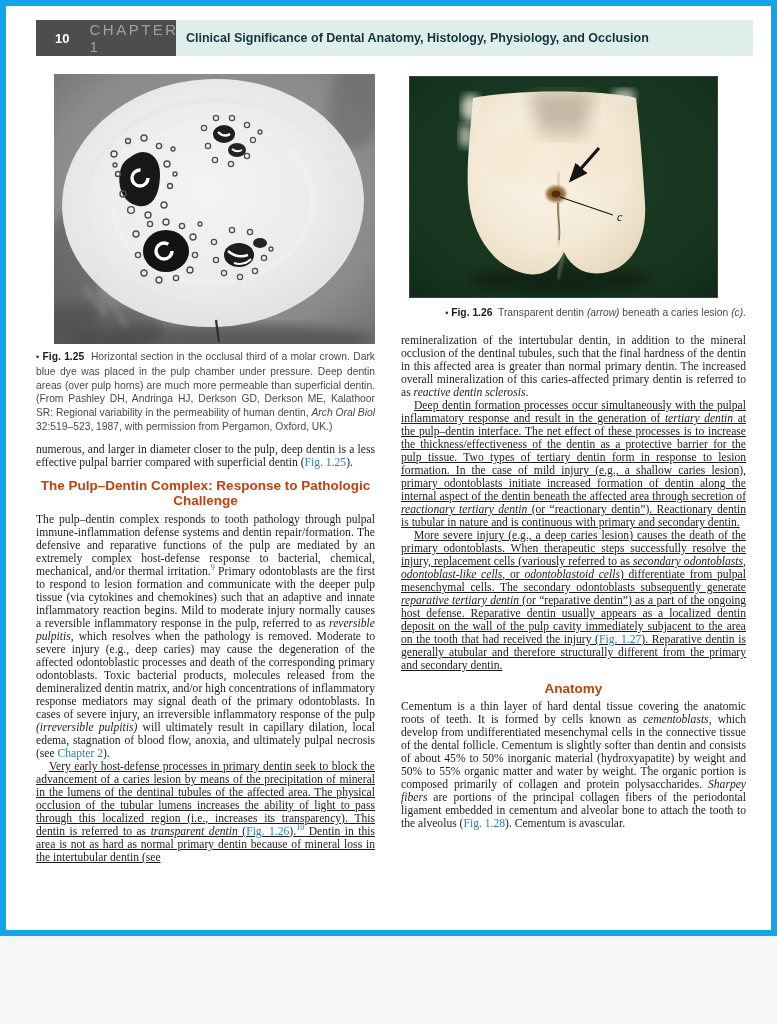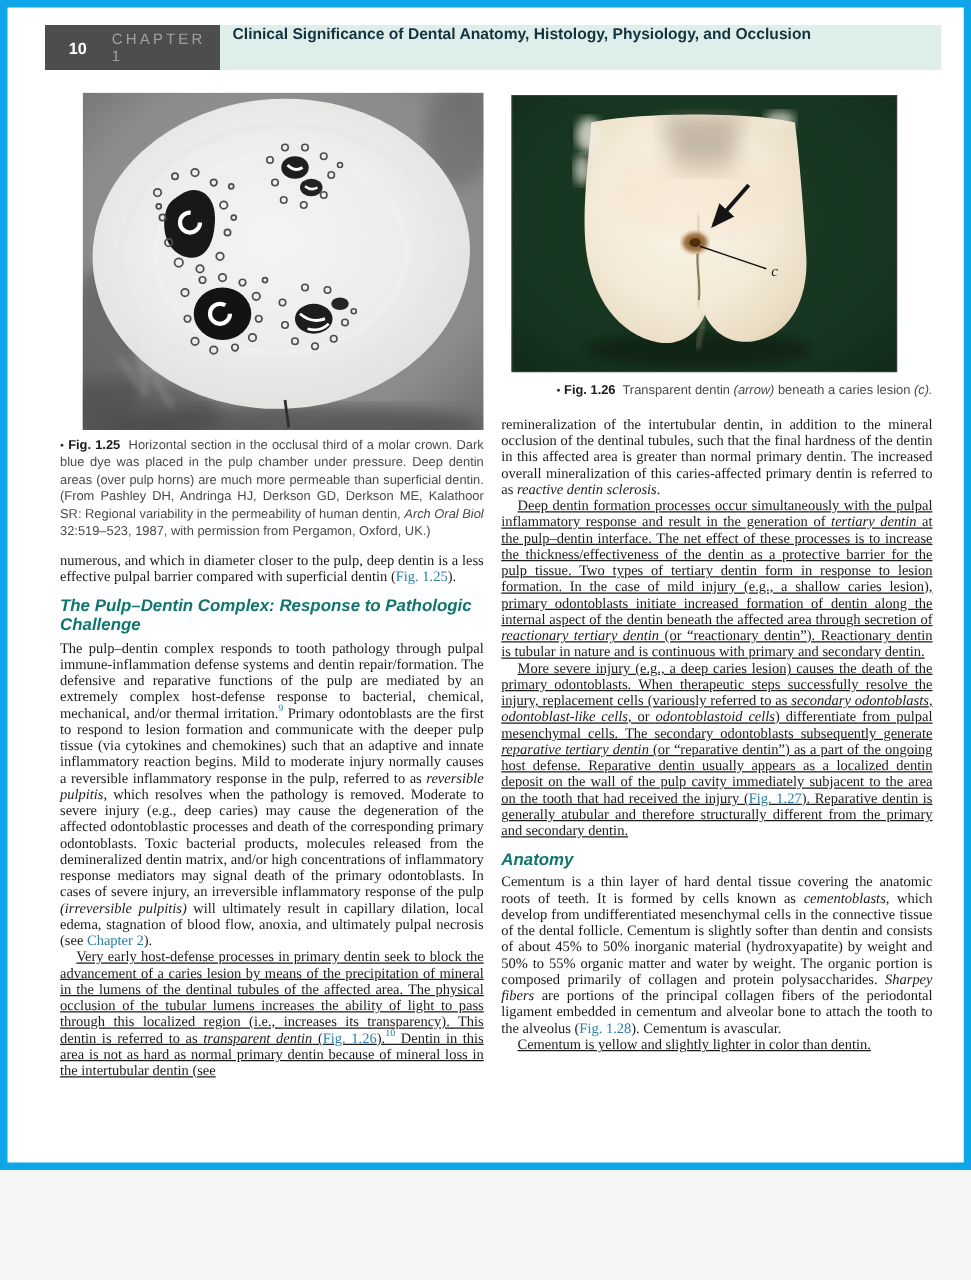--- a/index.html
+++ b/index.html
@@ -5,32 +5,32 @@
   html,body{margin:0;padding:0;background:#f6f6f6;}
   .page{
     position:relative; width:777px; height:936px; margin:0 auto;
     background:#ffffff; border:6px solid #0ea5e9; box-sizing:border-box;
     overflow:hidden; font-family:"Liberation Serif", serif; color:#1c1c1c;
   }
   
   .chapter-bar{position:absolute; left:30px; top:14px; width:717px; height:36px; display:flex; font-family:"Liberation Sans", sans-serif;}
   .chapter-bar .dark{width:140px; background:#4d4d4f; display:flex; align-items:center; flex:0 0 auto;}
   .page-num{color:#ffffff; font-weight:bold; font-size:13px; margin-left:19px;}
-  .chapter-label{color:#a0a0a2; font-size:12px; letter-spacing:2.5px; margin-left:20px;}
-  .chapter-bar .mint{flex:1; background:#ddeeeb; display:flex; align-items:flex-start;}
+  .chapter-label{color:#a0a0a2; font-size:15px; letter-spacing:2.5px; margin-left:20px;}
+  .chapter-bar .mint{flex:1; background:#ddeeeb; display:flex; align-items:center;}
   .chapter-title{color:#15333e; font-weight:bold; font-size:12.5px; margin-left:10px;}
   
   .col{position:absolute; font-size:11.6px; line-height:13px; text-align:justify;}
-  .col-left{left:42px; top:68px; width:339px;}
+  .col-left{left:30px; top:68px; width:339px;}
   .col-right{left:395px; top:70px; width:345px;}
   .para{margin:0;}
   .para.indent{text-indent:13px;text-decoration:underline;}
   .h-teal{
-    font-family:"Liberation Sans", sans-serif; font-weight:bold; font-style:italic;
-    color:#0f766e; font-size:13.5px; line-height:15.5px; margin:9px 0 4px; text-align:left;
+    font-family:"Liberation Sans", sans-serif; font-weight:bold; 
+    color:#c2410c; font-size:13.5px; line-height:15.5px; margin:9px 0 4px; text-align:center;
   }
   .run-i{font-style:italic;}
   .run-link{color:#2d7fa6;}
   sup.run-sup{color:#2d7fa6; font-size:8px; line-height:0;}
   .fig-img{display:block; overflow:hidden;}
   .fig125-img{margin-left:18px; width:321px; height:270px;}
   .fig126-img{margin-left:8px; width:309px; height:222px;}
   .caption{
     font-family:"Liberation Sans", sans-serif; font-size:10.3px; line-height:13.8px;
     color:#47494b; text-align:justify; margin-top:6px;
@@ -179,21 +179,21 @@
         </g>
 
         <path d="M30,212 l20,30 M42,198 l10,42 M58,230 l14,22" stroke="#cdcdcd" stroke-width="1.4" opacity="0.7" filter="url(#blur3)"></path>
         <path d="M162,246 l3,22" stroke="#2e2e2e" stroke-width="2.2"></path>
       </svg>
     </div>
 
     <div class="caption"><span class="cap-bullet">•</span> <span class="cap-label">Fig. 1.25</span>&nbsp; <span><span>Horizontal section in the occlusal third of a molar crown. Dark blue dye was placed in the pulp chamber under pressure. Deep dentin areas (over pulp horns) are much more permeable than superficial dentin. (From Pashley DH, Andringa HJ, Derkson GD, Derkson ME, Kalathoor SR: Regional variability in the permeability of human dentin, </span><span class="run-i">Arch Oral Biol</span><span> 32:519–523, 1987, with permission from Pergamon, Oxford, UK.)</span></span></div>
 
     <div class="body-after-fig">
-      <p class="para"><span>numerous, and which in diameter closer to the pulp, deep dentin is a less effective pulpal barrier compared with superficial dentin (</span><span class="run-link">Fig. 1.25</span><span>).</span></p>
+      <p class="para"><span>numerous, and larger in diameter closer to the pulp, deep dentin is a less effective pulpal barrier compared with superficial dentin (</span><span class="run-link">Fig. 1.25</span><span>).</span></p>
       <h3 class="h-teal">The Pulp–Dentin Complex: Response to Pathologic Challenge</h3>
       <p class="para"><span>The pulp–dentin complex responds to tooth pathology through pulpal immune-inflammation defense systems and dentin repair/formation. The defensive and reparative functions of the pulp are mediated by an extremely complex host-defense response to bacterial, chemical, mechanical, and/or thermal irritation.</span><sup class="run-sup">9</sup><span> Primary odontoblasts are the first to respond to lesion formation and communicate with the deeper pulp tissue (via cytokines and chemokines) such that an adaptive and innate inflammatory reaction begins. Mild to moderate injury normally causes a reversible inflammatory response in the pulp, referred to as </span><span class="run-i">reversible pulpitis</span><span>, which resolves when the pathology is removed. Moderate to severe injury (e.g., deep caries) may cause the degeneration of the affected odontoblastic processes and death of the corresponding primary odontoblasts. Toxic bacterial products, molecules released from the demineralized dentin matrix, and/or high concentrations of inflammatory response mediators may signal death of the primary odontoblasts. In cases of severe injury, an irreversible inflammatory response of the pulp </span><span class="run-i">(irreversible pulpitis)</span><span> will ultimately result in capillary dilation, local edema, stagnation of blood flow, anoxia, and ultimately pulpal necrosis (see </span><span class="run-link">Chapter 2</span><span>).</span></p>
       <p class="para indent"><span>Very early host-defense processes in primary dentin seek to block the advancement of a caries lesion by means of the precipitation of mineral in the lumens of the dentinal tubules of the affected area. The physical occlusion of the tubular lumens increases the ability of light to pass through this localized region (i.e., increases its transparency). This dentin is referred to as </span><span class="run-i">transparent dentin</span><span> (</span><span class="run-link">Fig. 1.26</span><span>).</span><sup class="run-sup">10</sup><span> Dentin in this area is not as hard as normal primary dentin because of mineral loss in the intertubular dentin (see</span></p>
     </div>
   </div>
 
   <div class="col col-right">
 
     <div class="fig-img fig126-img">
       <svg width="309" height="222" viewBox="0 0 309 222" xmlns="http://www.w3.org/2000/svg">
@@ -252,21 +252,20 @@
     </div>
 
     <div class="caption fig126-caption"><span class="cap-bullet">•</span> <span class="cap-label">Fig. 1.26</span>&nbsp; <span><span>Transparent dentin </span><span class="run-i">(arrow)</span><span> beneath a caries lesion </span><span class="run-i">(c).</span></span></div>
 
     <div class="body-after-fig" style="margin-top:13px;">
       <p class="para"><span>remineralization of the intertubular dentin, in addition to the mineral occlusion of the dentinal tubules, such that the final hardness of the dentin in this affected area is greater than normal primary dentin. The increased overall mineralization of this caries-affected primary dentin is referred to as </span><span class="run-i">reactive dentin sclerosis</span><span>.</span></p>
       <p class="para indent"><span>Deep dentin formation processes occur simultaneously with the pulpal inflammatory response and result in the generation of </span><span class="run-i">tertiary dentin</span><span> at the pulp–dentin interface. The net effect of these processes is to increase the thickness/effectiveness of the dentin as a protective barrier for the pulp tissue. Two types of tertiary dentin form in response to lesion formation. In the case of mild injury (e.g., a shallow caries lesion), primary odontoblasts initiate increased formation of dentin along the internal aspect of the dentin beneath the affected area through secretion of </span><span class="run-i">reactionary tertiary dentin</span><span> (or “reactionary dentin”). Reactionary dentin is tubular in nature and is continuous with primary and secondary dentin.</span></p>
       <p class="para indent"><span>More severe injury (e.g., a deep caries lesion) causes the death of the primary odontoblasts. When therapeutic steps successfully resolve the injury, replacement cells (variously referred to as </span><span class="run-i">secondary odontoblasts</span><span>, </span><span class="run-i">odontoblast-like cells</span><span>, or </span><span class="run-i">odontoblastoid cells</span><span>) differentiate from pulpal mesenchymal cells. The secondary odontoblasts subsequently generate </span><span class="run-i">reparative tertiary dentin</span><span> (or “reparative dentin”) as a part of the ongoing host defense. Reparative dentin usually appears as a localized dentin deposit on the wall of the pulp cavity immediately subjacent to the area on the tooth that had received the injury (</span><span class="run-link">Fig. 1.27</span><span>). Reparative dentin is generally atubular and therefore structurally different from the primary and secondary dentin.</span></p>
       <h3 class="h-teal">Anatomy</h3>
       <p class="para"><span>Cementum is a thin layer of hard dental tissue covering the anatomic roots of teeth. It is formed by cells known as </span><span class="run-i">cementoblasts</span><span>, which develop from undifferentiated mesenchymal cells in the connective tissue of the dental follicle. Cementum is slightly softer than dentin and consists of about 45% to 50% inorganic material (hydroxyapatite) by weight and 50% to 55% organic matter and water by weight. The organic portion is composed primarily of collagen and protein polysaccharides. </span><span class="run-i">Sharpey fibers</span><span> are portions of the principal collagen fibers of the periodontal ligament embedded in cementum and alveolar bone to attach the tooth to the alveolus (</span><span class="run-link">Fig. 1.28</span><span>). Cementum is avascular.</span></p>
-      <p class="para indent"><span>Cementum is yellow and slightly lighter in color than dentin.</span></p>
     </div>
   </div>
 
   <div class="footer">
     <div class="brand">
       <div class="wordmark">
         <div class="word">
           <span class="yellow">ستا</span><span class="gray">بوک</span><span class="gray">«</span>
         </div>
         <div class="subtitle">فروشگاه اینترنتی پزشکی</div>

